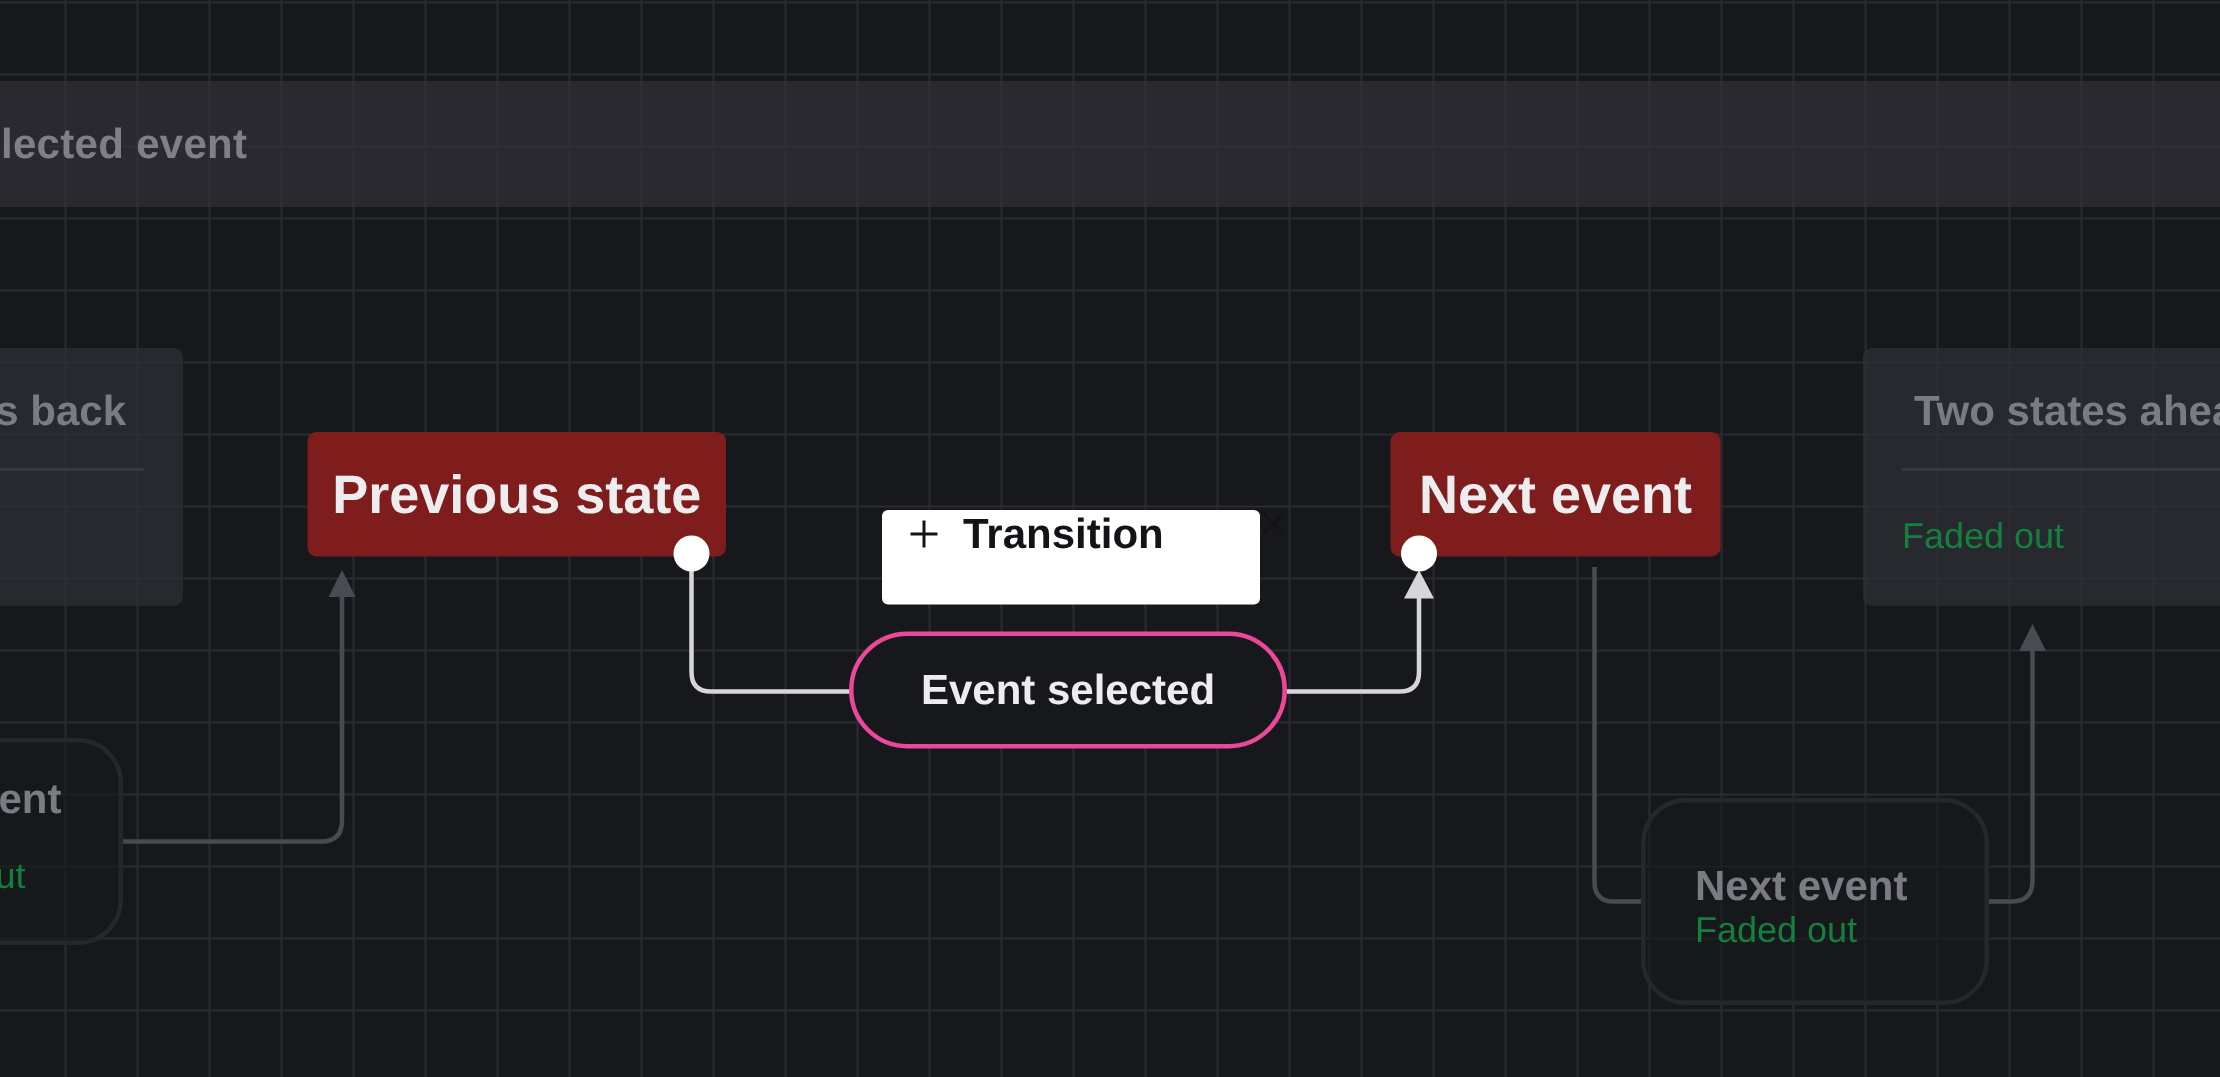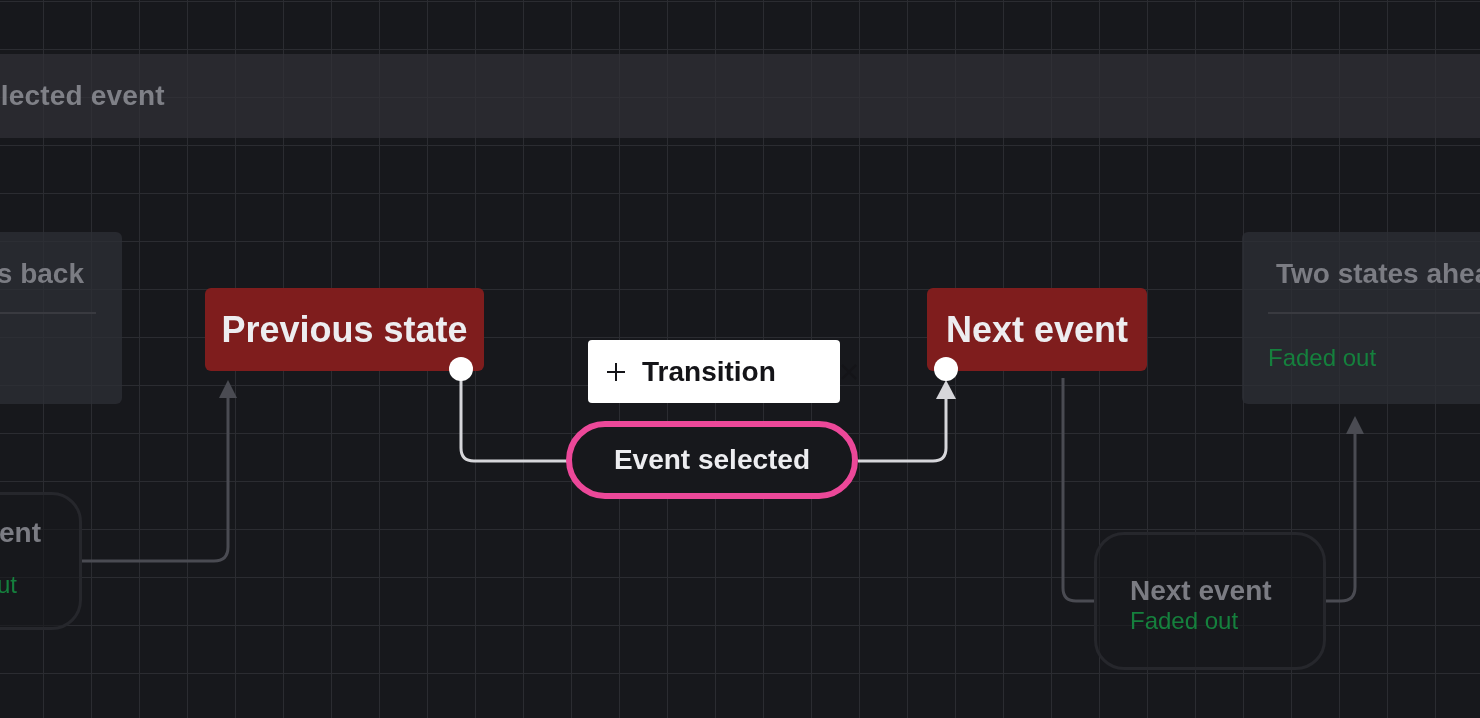--- a/index.html
+++ b/index.html
@@ -27,30 +27,30 @@
   }
   .faded-title { font-size:28px; font-weight:700; color:#7b7c83; white-space:nowrap; }
   .faded-sub { font-size:24px; color:#15803d; white-space:nowrap; }
   .divider { height:2px; background:#393a40; }
   .state {
     background:#7f1d1d; border-radius:6px; display:flex; align-items:center; justify-content:center;
     color:#ededf0; font-size:36px; font-weight:700; white-space:nowrap;
   }
   .event-pill {
     left:566px; top:421px; width:292px; height:78px;
-    border:6px solid #ec4899; border-radius:42px; background:#17181c;
+    border:3px solid #ec4899; border-radius:42px; background:#17181c;
     box-sizing:border-box; display:flex; align-items:center; justify-content:center;
     color:#ededf0; font-size:28px; font-weight:700; white-space:nowrap;
   }
   .faded-event {
     border:3px solid #26272c; background:rgba(24,25,29,0.6); border-radius:30px; box-sizing:border-box;
   }
   .toolbar {
     left:588px; top:340px; width:252px; height:63px; background:#fff; border-radius:4px;
-    display:flex; align-items:center; box-sizing:border-box;gap:32px;
+    display:flex; align-items:flex-start; box-sizing:border-box;gap:32px;
   }
   .tb-add { flex:1; display:flex; align-items:center; padding-left:18px; gap:16px; color:#141418; font-size:28px; font-weight:700; }
   .tb-sep { width:1px; background:#b9b9be; }
   .tb-close { width:51px; display:flex; align-items:center; justify-content:center; }
   .handle { width:24px; height:24px; border-radius:50%; background:#fff; }
   svg { position:absolute; left:0; top:0; }
 </style>
 </head>
 <body>
 

